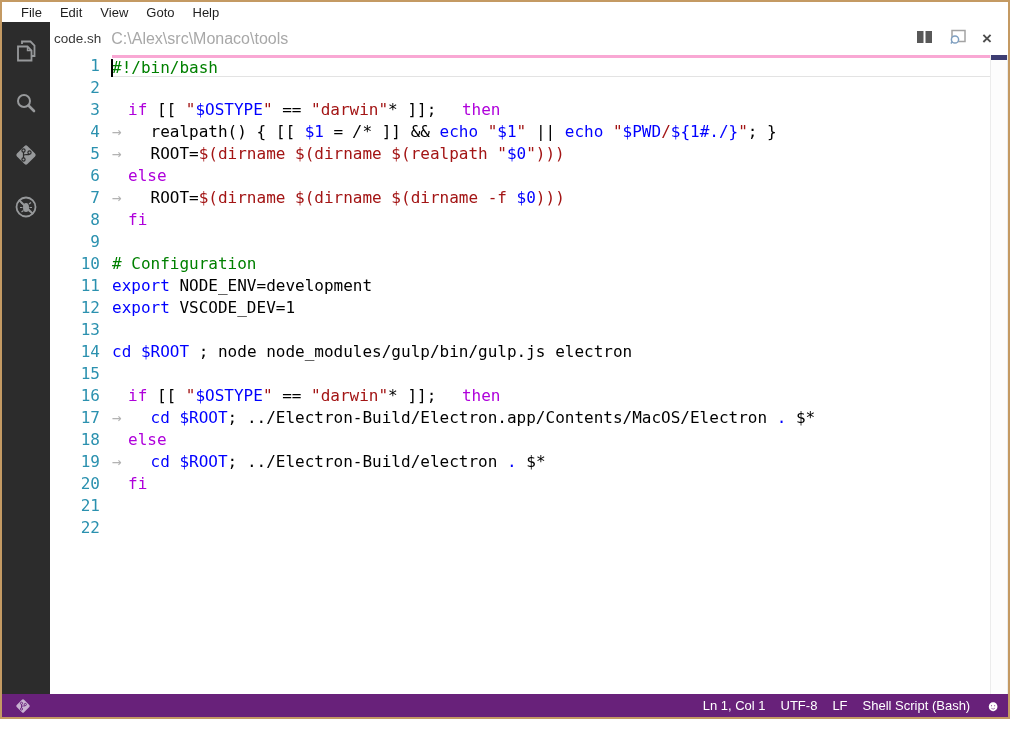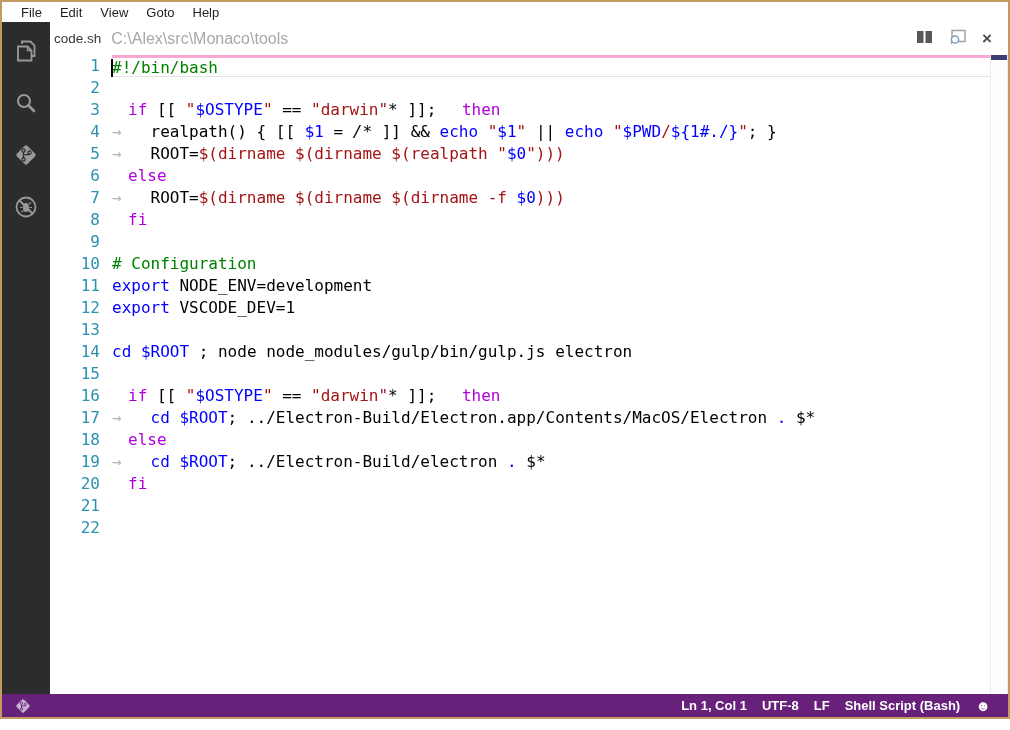--- a/index.html
+++ b/index.html
@@ -41,21 +41,21 @@
   .tok-var { color:#0000ff; }
   .tok-comment { color:#008000; }
   .tok-glob { color:#000; font-style:italic; }
   .tok-def { color:#000; }
   .tok-tab { display:inline-block; width:4ch; color:#b3b3b3; }
   .scrollbar { position:absolute; right:0; top:0; bottom:0; width:18px; background:#fdfdfd; border-left:1px solid #ececec; border-right:1px solid #ececec; }
   .overview-mark { position:absolute; top:0; left:0; right:0; height:5px; background:#3d3d73; }
   
   .statusbar { height:23px; background:#68217a; display:flex; align-items:center; color:#fff; flex:0 0 auto; }
   .sb-left { margin-left:12px; display:flex; align-items:center; }
-  .sb-right { margin-left:auto; display:flex; align-items:center; gap:15px; padding-right:17px; font-size:13px;font-weight:bold; }
+  .sb-right { margin-left:auto; display:flex; align-items:center; gap:15px; padding-right:7px; font-size:13px; }
   .sb-item { cursor:pointer; white-space:nowrap; }
   .smiley { font-size:15px; line-height:15px; cursor:pointer; }
 </style>
 </head>
 <body>
 
 <div class="window">
 
   <div class="menubar">
     <span class="menu-item">File</span>

